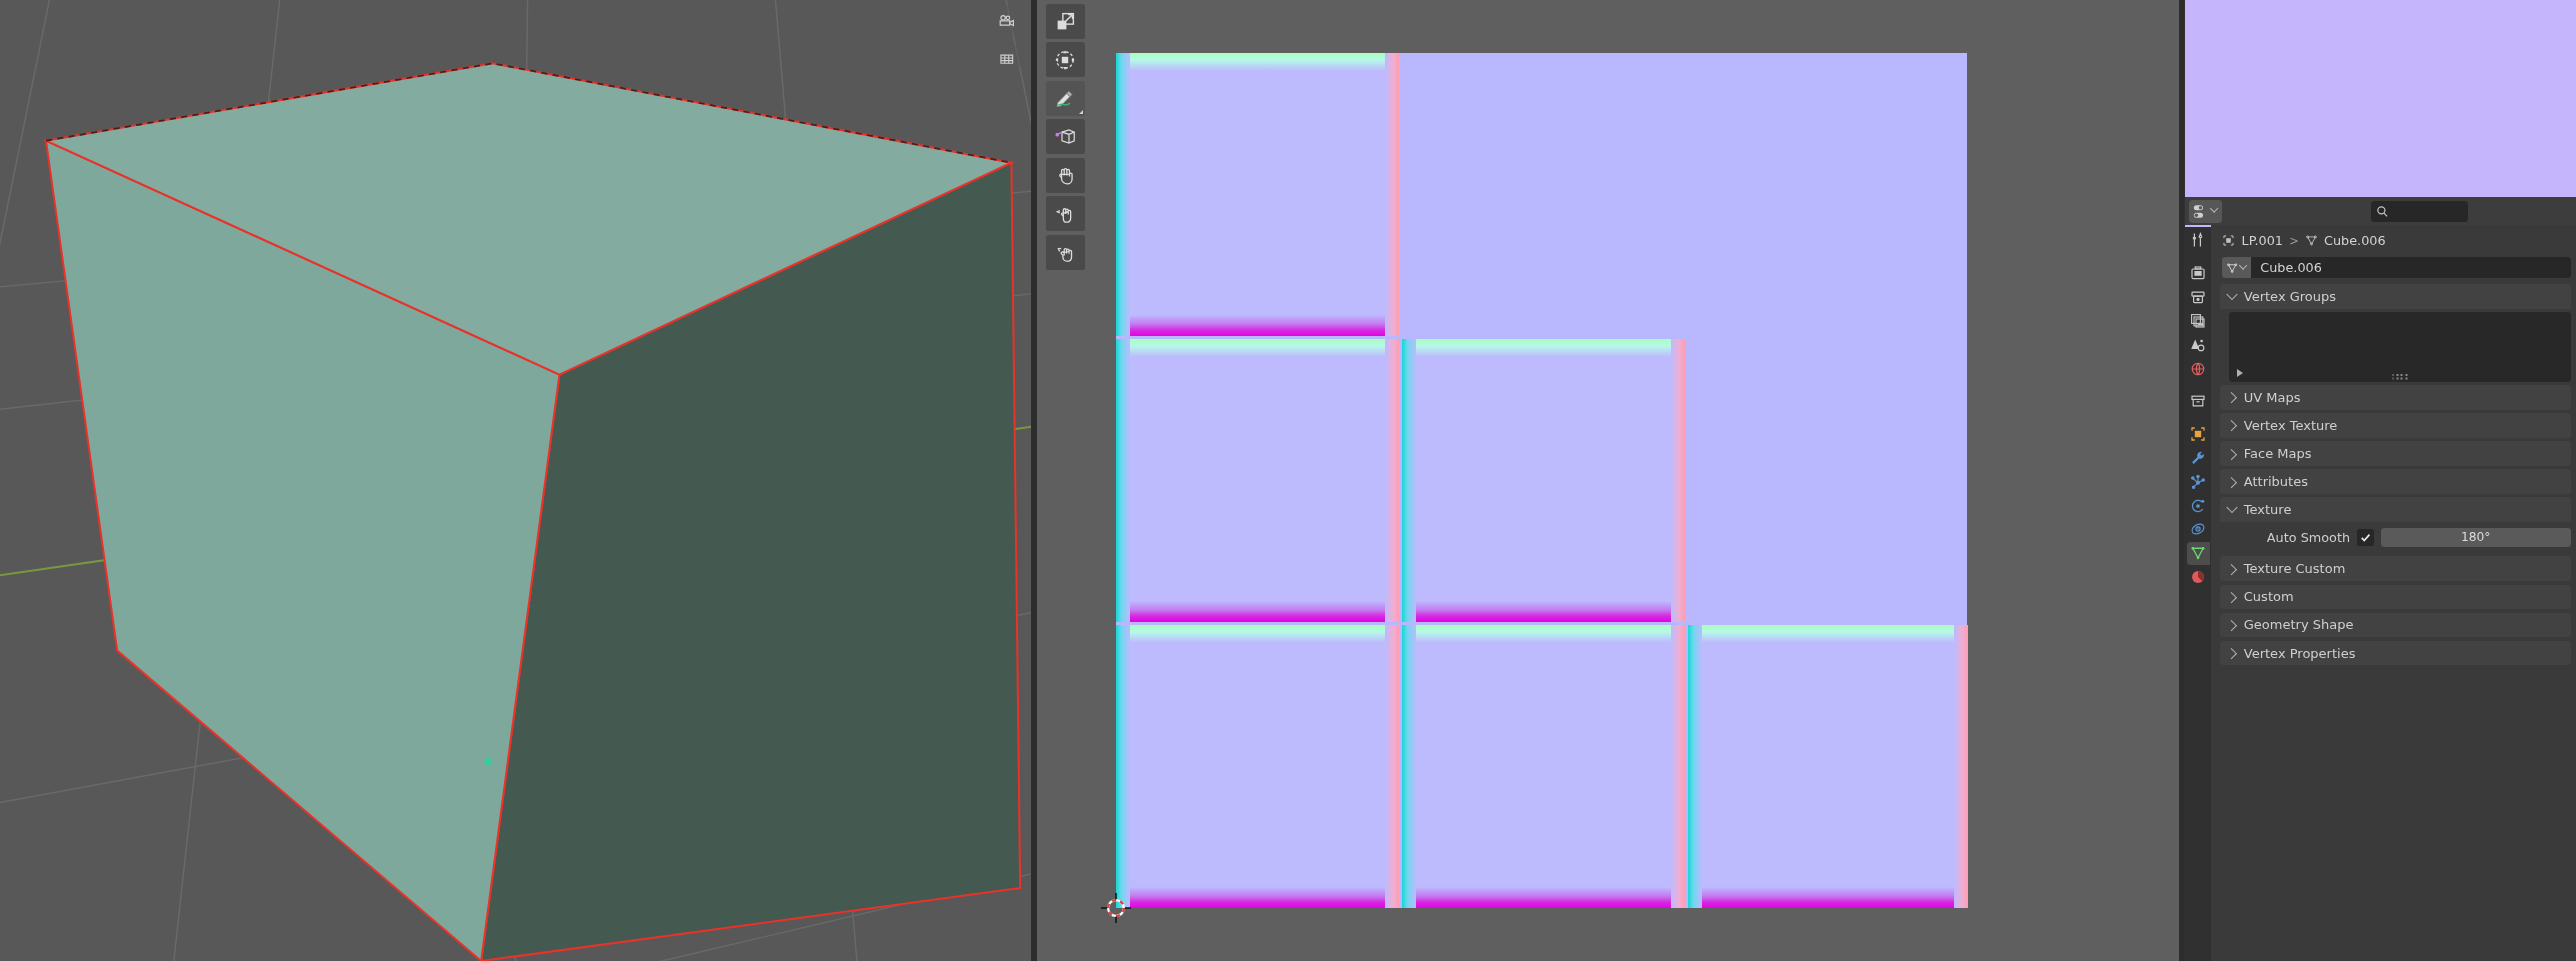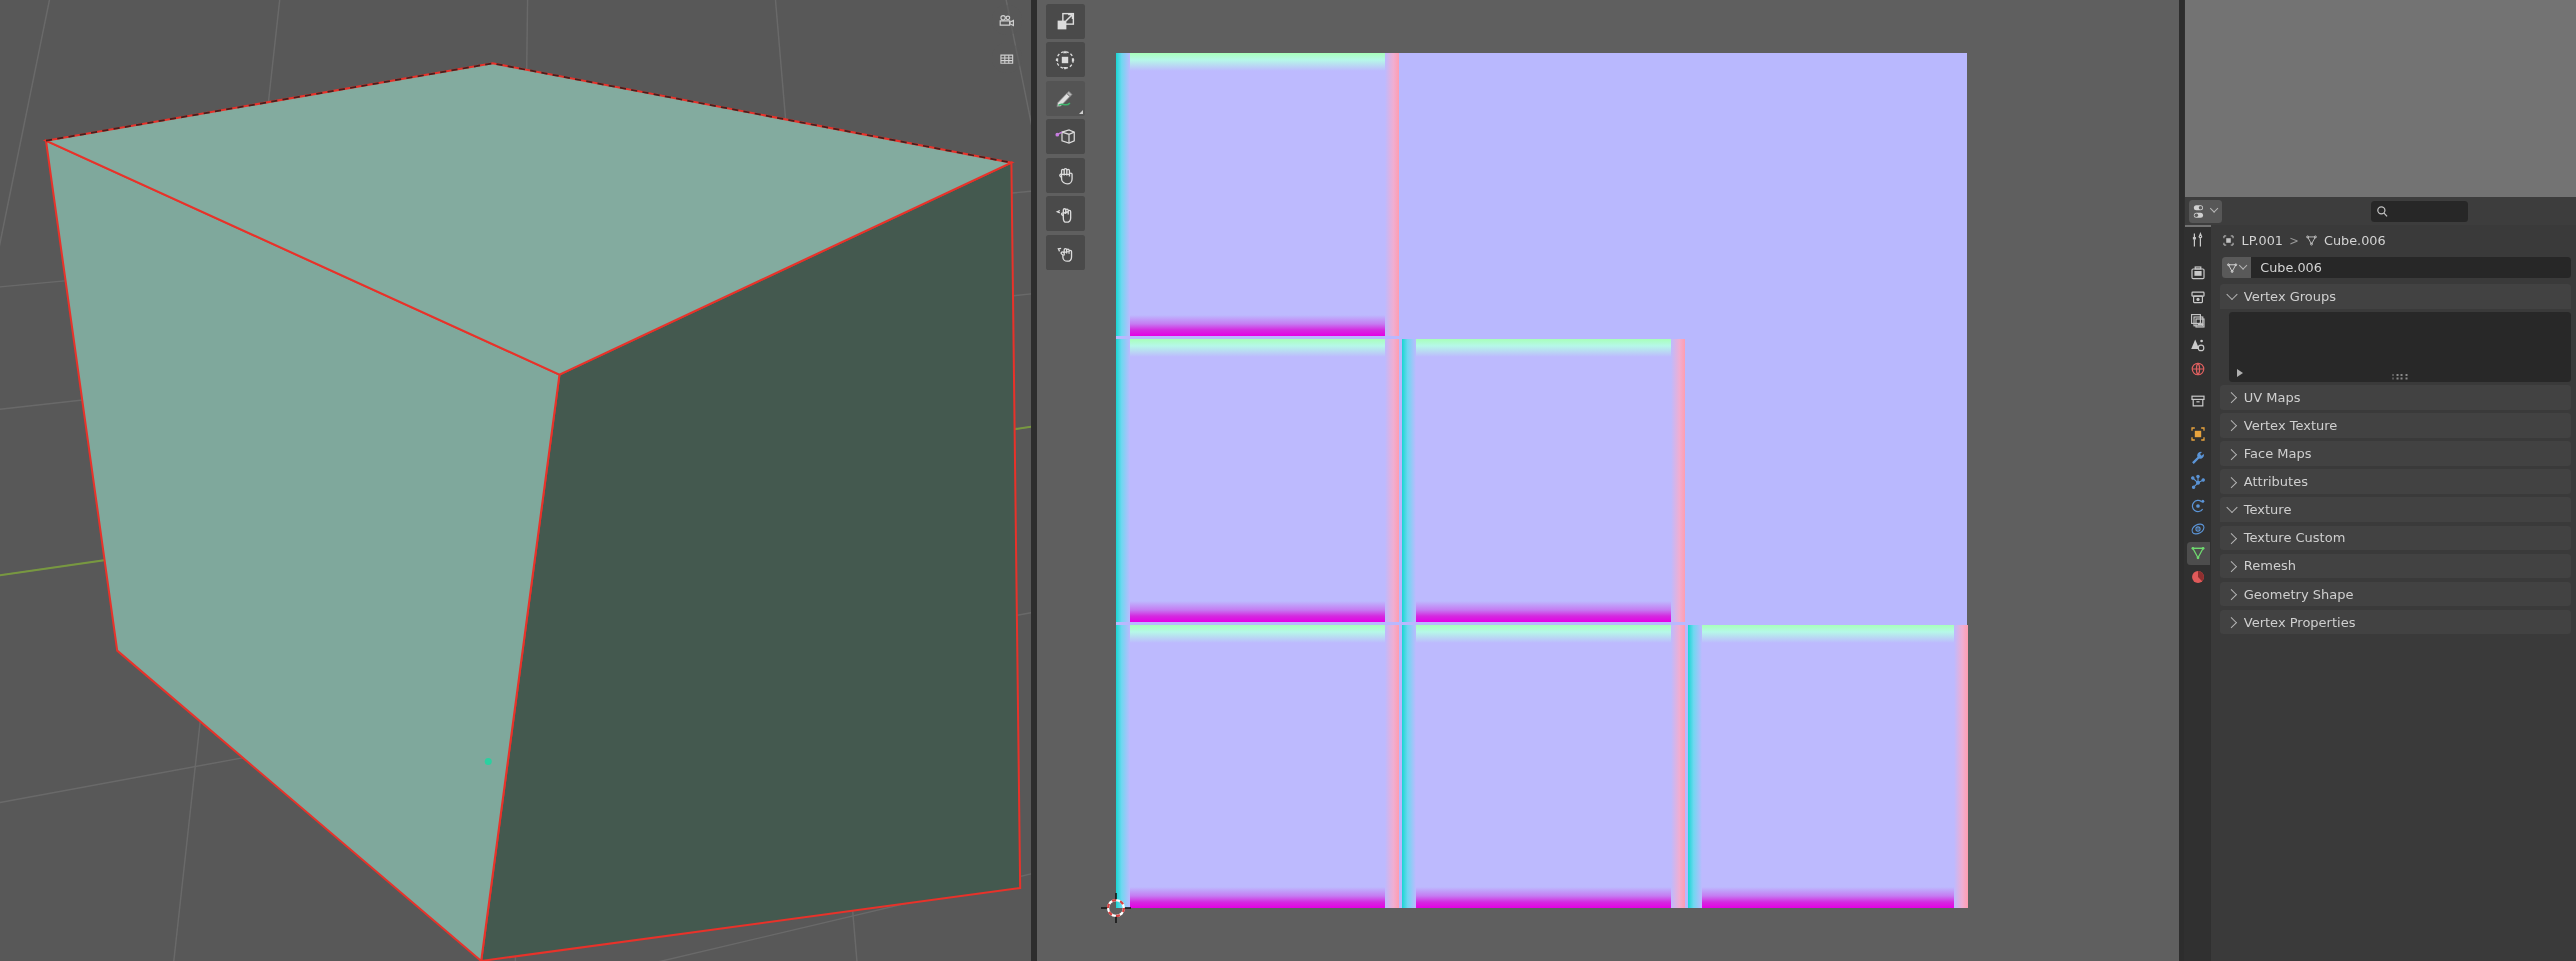--- a/index.html
+++ b/index.html
@@ -73,21 +73,21 @@
     background:linear-gradient(to left,#ff9db0 0%,#f0aed2 40%,#bdbafe 100%);
   }
   .uv-cursor { position:absolute; width:30px; height:30px; }
 
   
   #sep-b { position:absolute; left:2179px; top:0; width:5.3px; height:961px; background:#2d2d2d; }
 
   
   #properties {
     position:absolute; left:2185px; top:0; width:391px; height:961px;
-    background:#737373;
+    background:#c4b5fd;
   }
   #prop-header {
     position:absolute; left:0; top:197px; width:391px; height:28px;
     background:#3d3d3d; display:flex; align-items:center;
   }
   #editor-type-btn {
     margin-left:3.5px; width:33px; height:23px; background:#575757; border-radius:3.5px;
     display:flex; align-items:center; justify-content:center; gap:1.8px;
   }
   #prop-search {
@@ -532,33 +532,44 @@
           <span class="chev right"></span>
           <span>Attributes</span>
         </div>
       </div>
 
       <div class="panel">
         <div class="panel-head open">
           <span class="chev down"></span>
           <span>Texture</span>
         </div>
+        <div class="panel-body-row">
+          <span class="prop-label">Auto Smooth</span>
+          <span class="checkbox">
+            <svg width="11.4" height="11.4" viewBox="0 0 14 14" fill="none" stroke="#e8e8e8" stroke-width="2.2">
+              <path d="M2.2 7.3l3 3.2 6.4-7.2"></path>
+            </svg>
+          </span>
+          <span class="slider-val">
+            <span>180°</span>
+          </span>
+        </div>
       </div>
 
       <div class="panel">
         <div class="panel-head">
           <span class="chev right"></span>
           <span>Texture Custom</span>
         </div>
       </div>
 
       <div class="panel">
         <div class="panel-head">
           <span class="chev right"></span>
-          <span>Remesh</span>
+          <span>Custom</span>
         </div>
       </div>
 
       <div class="panel">
         <div class="panel-head">
           <span class="chev right"></span>
           <span>Geometry Shape</span>
         </div>
       </div>
 

